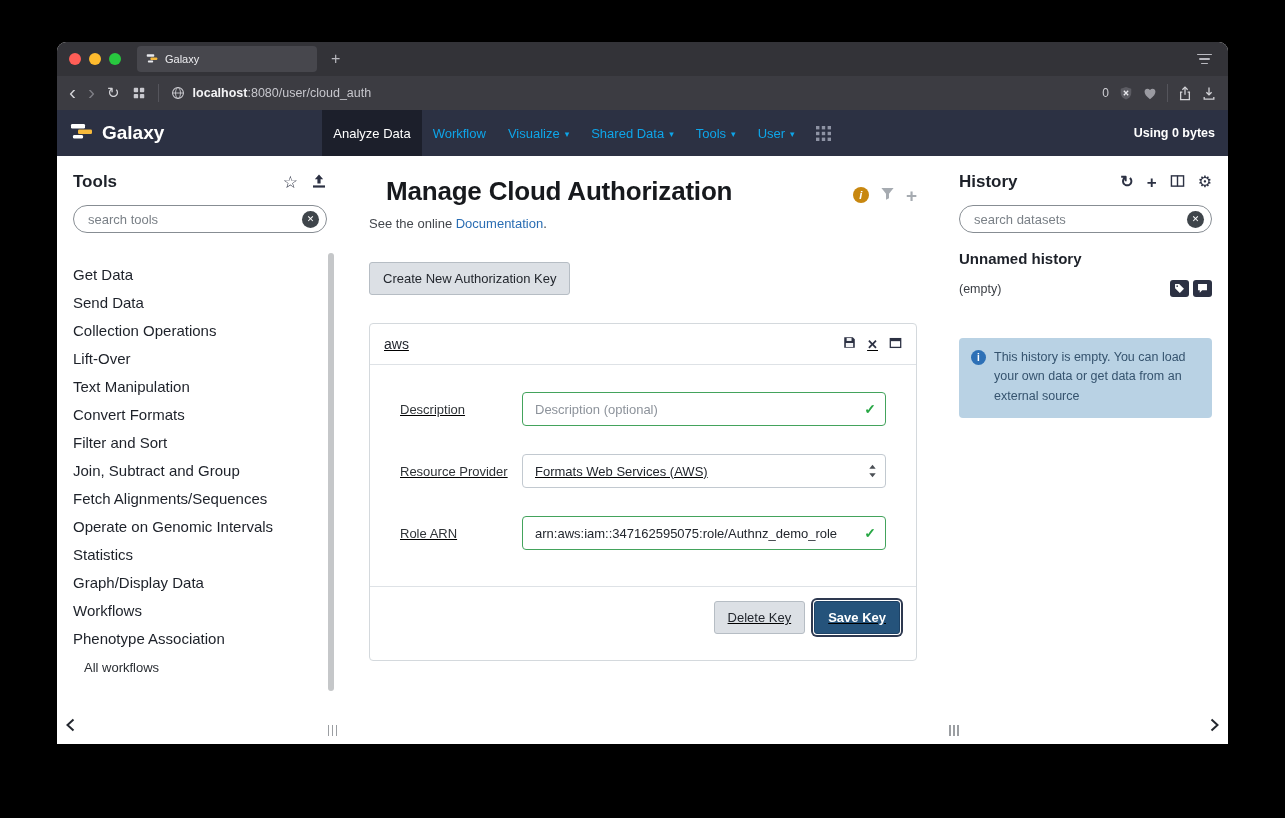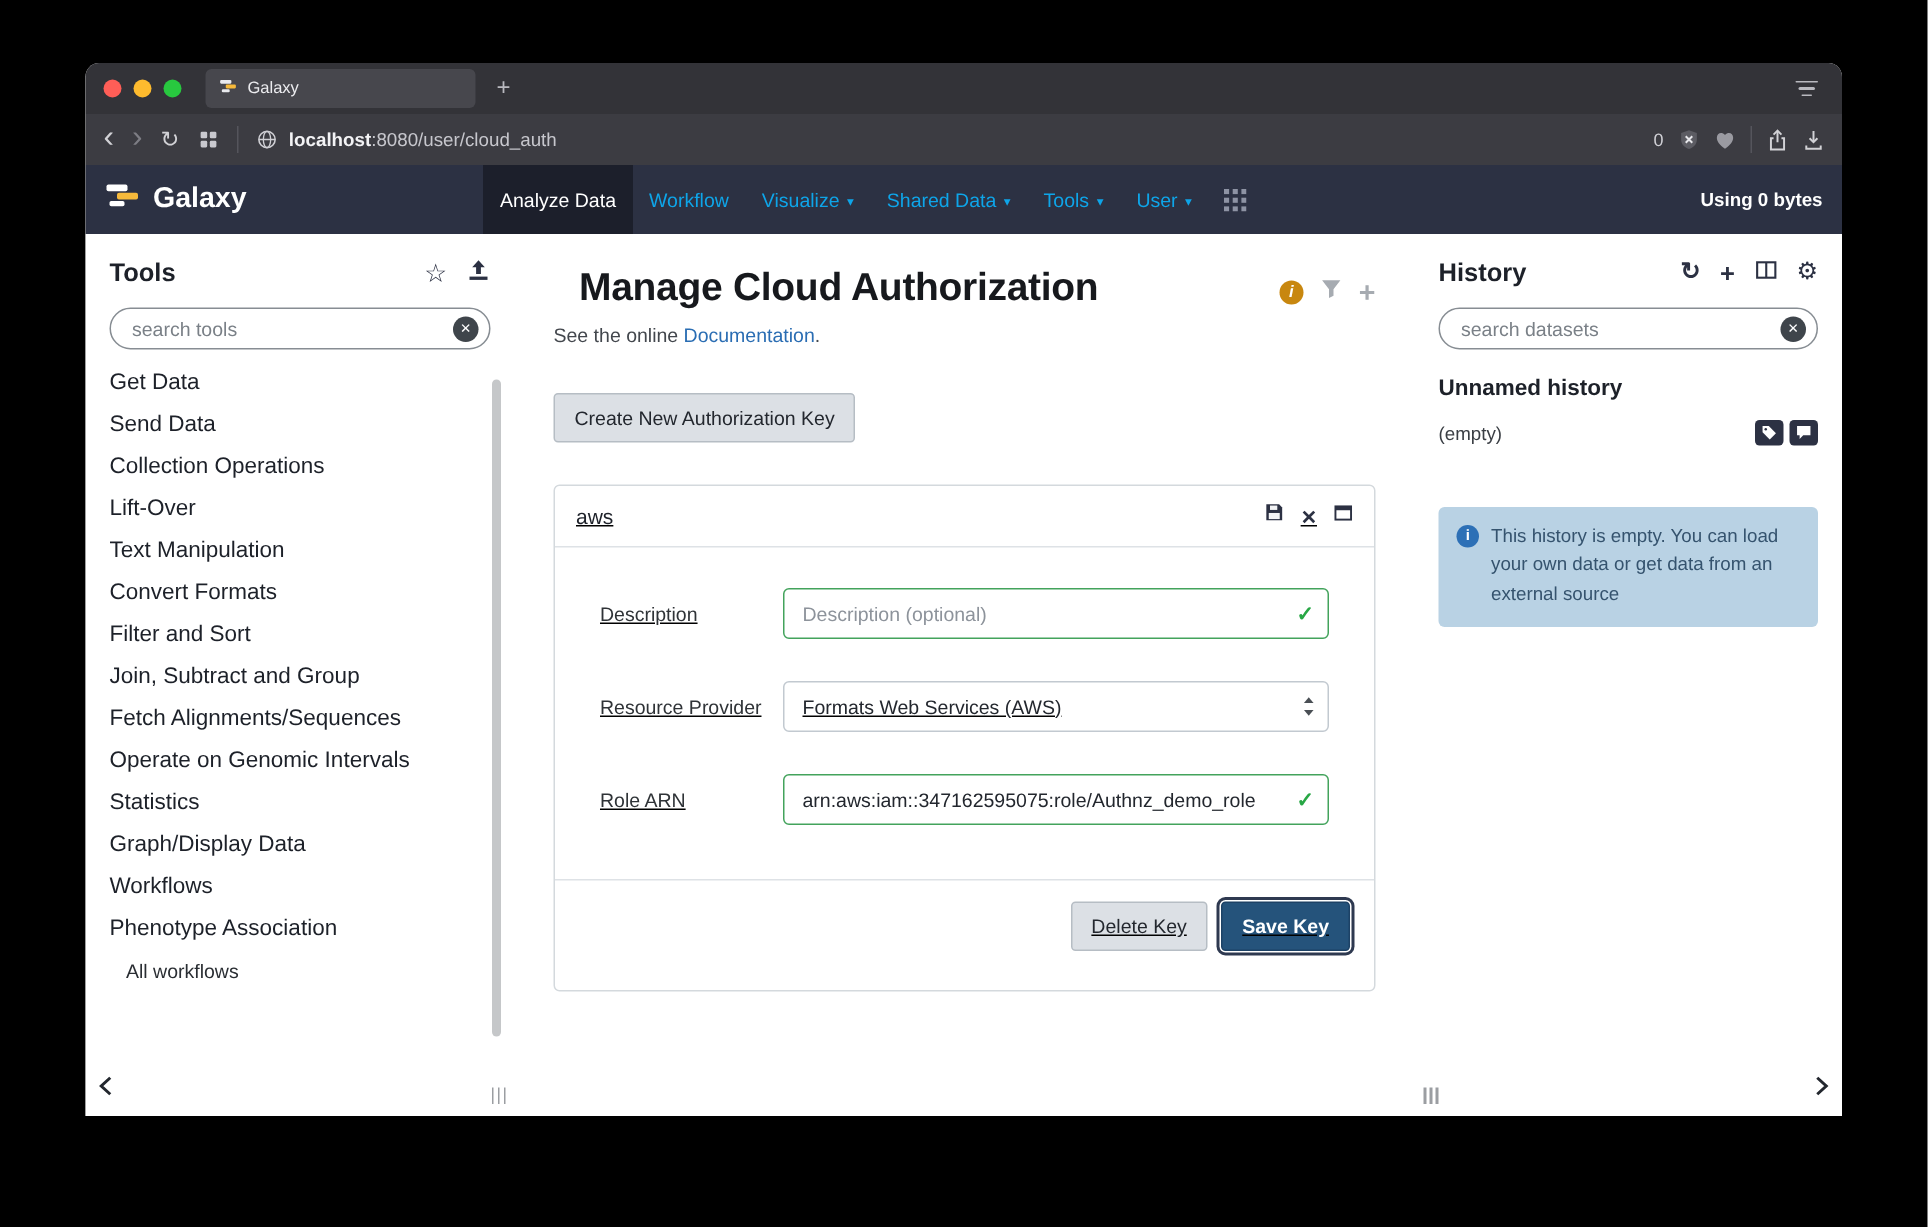--- a/index.html
+++ b/index.html
@@ -58,21 +58,21 @@
   .icon-star { font-size:17px; }
   .ref-icon { font-size:16px; font-weight:bold; }
   .plus-dark { font-size:17px; font-weight:bold; }
   .gear-icon { font-size:16px; }
 
   .search-pill { margin-top:13px; height:28px; border:1px solid #878d93; border-radius:15px; display:flex; align-items:center; padding:0 7px 0 12px; background:#fff; }
   .search-pill input { border:none; outline:none; flex:1; font-size:13px; color:#333; background:transparent; font-family:"Liberation Sans", sans-serif; min-width:0; }
   .search-pill input::placeholder { color:#7a8087; }
   .clear-btn { width:17px; height:17px; border-radius:50%; background:#3f454b; color:#fff; font-size:9px; display:flex; align-items:center; justify-content:center; cursor:pointer; flex:0 0 auto; }
 
-  .tool-list { margin-top:8px; }
+  .tool-list { margin-top:28px; }
   .tool-item { font-size:15px; color:#1d2129; line-height:28px; cursor:pointer; white-space:nowrap; }
   .tool-sub { font-size:13px; color:#2a2e33; line-height:29px; padding-left:11px; cursor:pointer; }
 
   .scrollbar-v { position:absolute; right:9px; top:97px; width:6px; height:438px; background:#c5c7c9; border-radius:3px; cursor:pointer; }
   .corner-btn { position:absolute; bottom:8px; cursor:pointer; }
   .corner-btn.left { left:8px; }
   .corner-btn.right { right:8px; }
   .grip { position:absolute; bottom:8px; display:flex; gap:2.5px; cursor:col-resize; }
   .grip.at-right { right:6px; }
   .grip.at-left { left:6px; }

